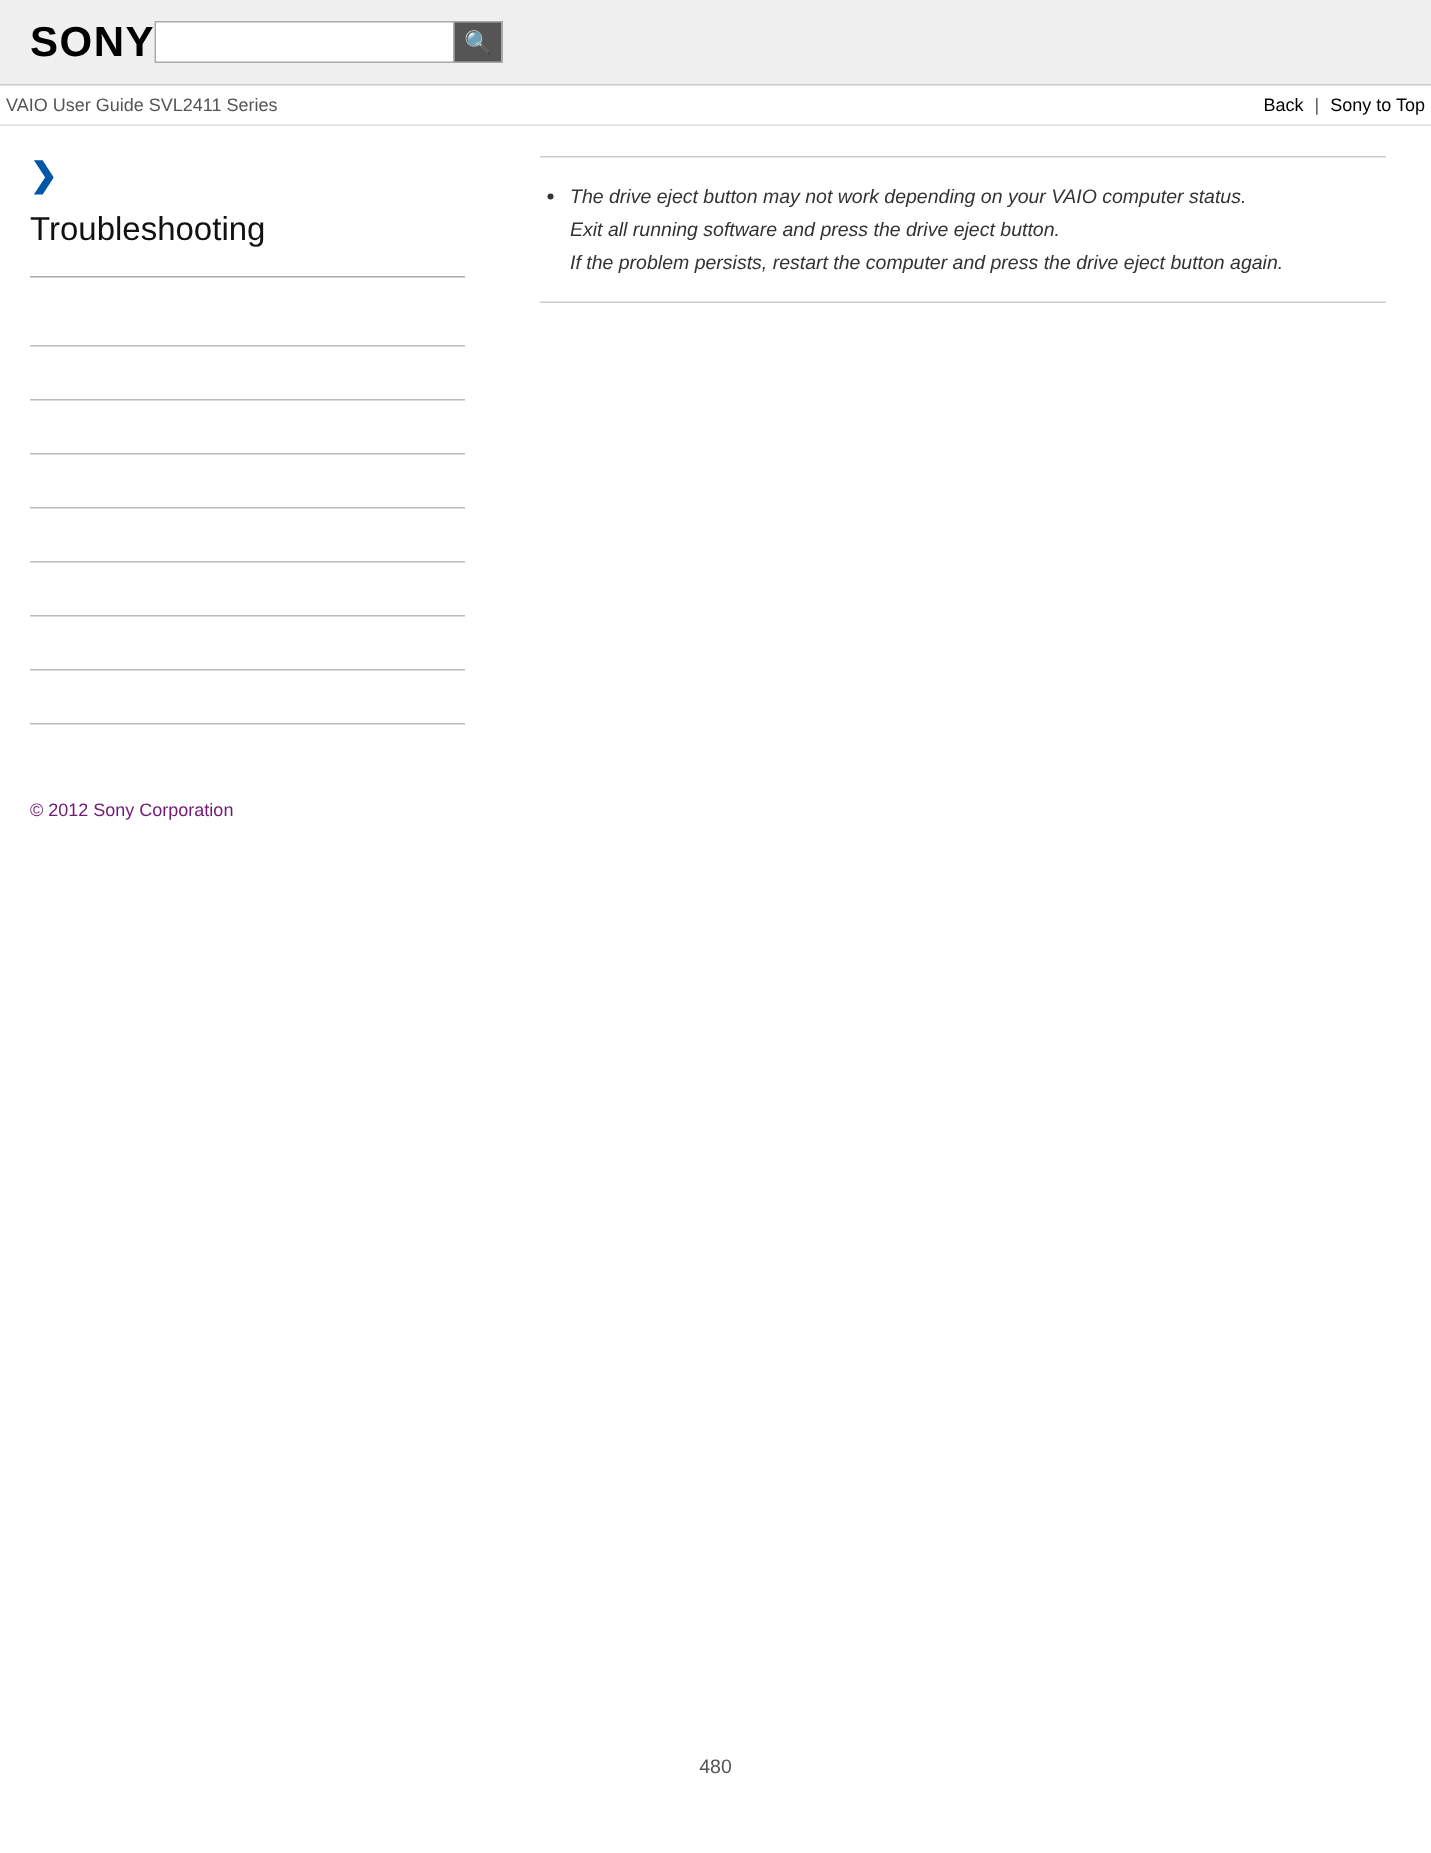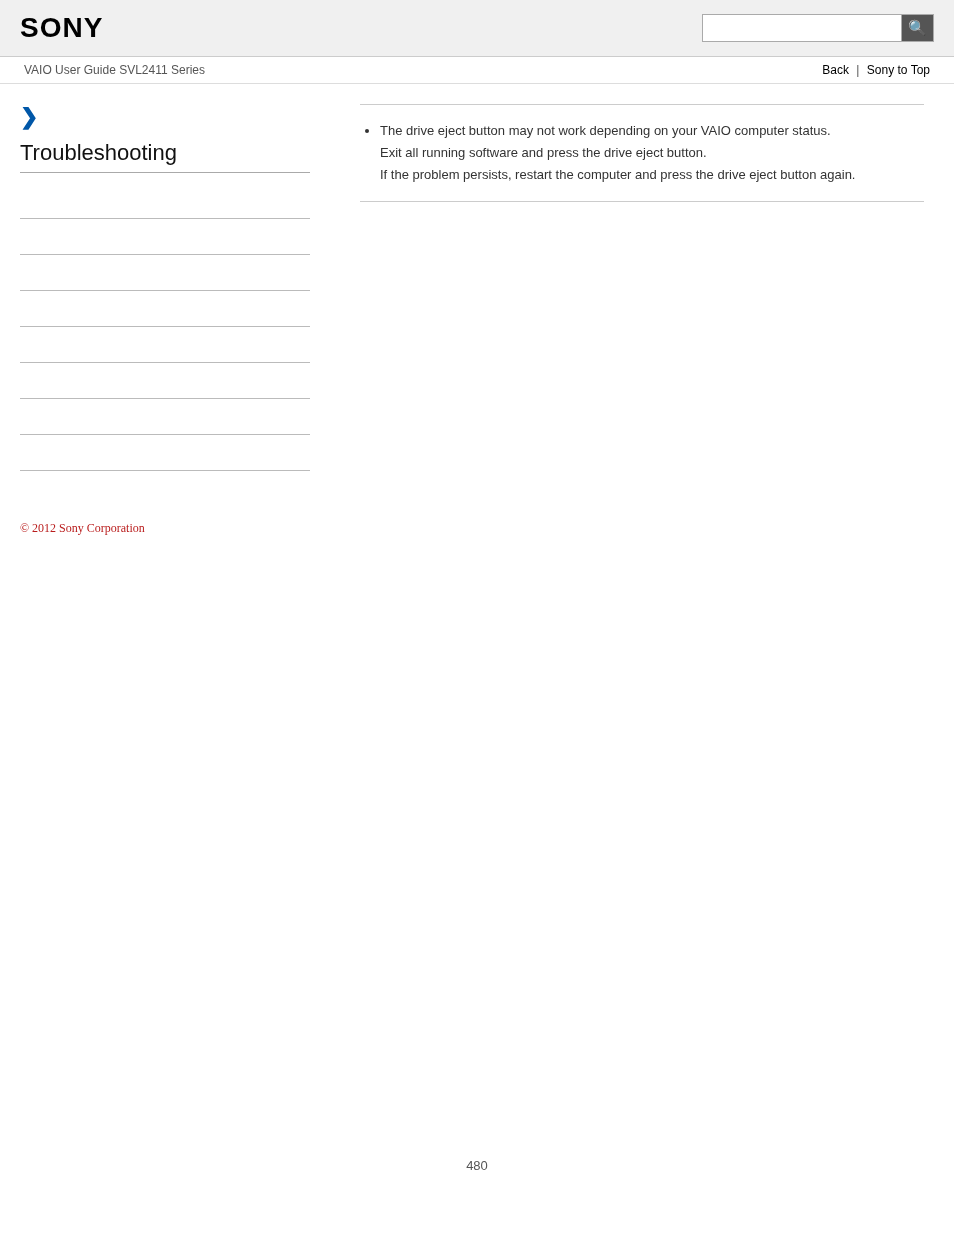--- a/index.html
+++ b/index.html
@@ -14,21 +14,20 @@
       color: #333;
       background: #fff;
       width: 954px;
       min-height: 1235px;
     }
 
     
     .header {
       display: flex;
       align-items: center;
-      justify-content: space-between;
       padding: 12px 20px;
       background: #f0f0f0;
       border-bottom: 1px solid #ccc;
     }
 
     .logo {
       font-size: 28px;
       font-weight: 900;
       color: #000;
       letter-spacing: 1px;
@@ -61,21 +60,21 @@
       justify-content: center;
       color: #fff;
       font-size: 15px;
     }
 
     
     .nav-bar {
       display: flex;
       align-items: center;
       justify-content: space-between;
-      padding: 6px 24px;
+      padding: 6px 4px;
       border-bottom: 1px solid #ddd;
     }
 
     .breadcrumb {
       font-size: 12px;
       color: #555;
     }
 
     .nav-links {
       font-size: 12px;
@@ -111,21 +110,21 @@
       font-size: 22px;
       font-weight: bold;
       margin-bottom: 10px;
     }
 
     .sidebar-title {
       font-size: 22px;
       font-weight: normal;
       color: #111;
       margin-bottom: 8px;
-      padding-bottom: 6px;
+      padding-bottom: 18px;
       border-bottom: 1px solid #aaa;
     }
 
     .sidebar-items {
       list-style: none;
       margin-top: 10px;
     }
 
     .sidebar-item {
       border-bottom: 1px solid #bbb;
@@ -136,20 +135,21 @@
       color: #0057a8;
       text-decoration: none;
       font-size: 12px;
     }
 
     
     .content-area {
       flex: 1;
       padding: 20px 10px;
       padding-left: 30px;
+      font-style: italic;
     }
 
     .content-divider-top {
       border: none;
       border-top: 1px solid #ccc;
       margin-bottom: 15px;
     }
 
     .content-list {
       list-style: disc;
@@ -169,32 +169,31 @@
       margin-top: 15px;
     }
 
     
     .footer {
       padding: 30px 20px 20px 20px;
     }
 
     .copyright {
       font-size: 12px;
-      color: #b91c1c;
-      font-family: Liberation Serif, serif;
+      color: #701a75;
     }
 
     
     .page-number {
       text-align: center;
       font-size: 13px;
       color: #555;
       padding: 20px;
       position: absolute;
-      bottom: 42px;
+      bottom: 30px;
       left: 0;
       right: 0;
     }
   </style>
 </head>
 <body>
 
 <header class="header">
   <div class="logo">SONY</div>
   <div class="search-area">

